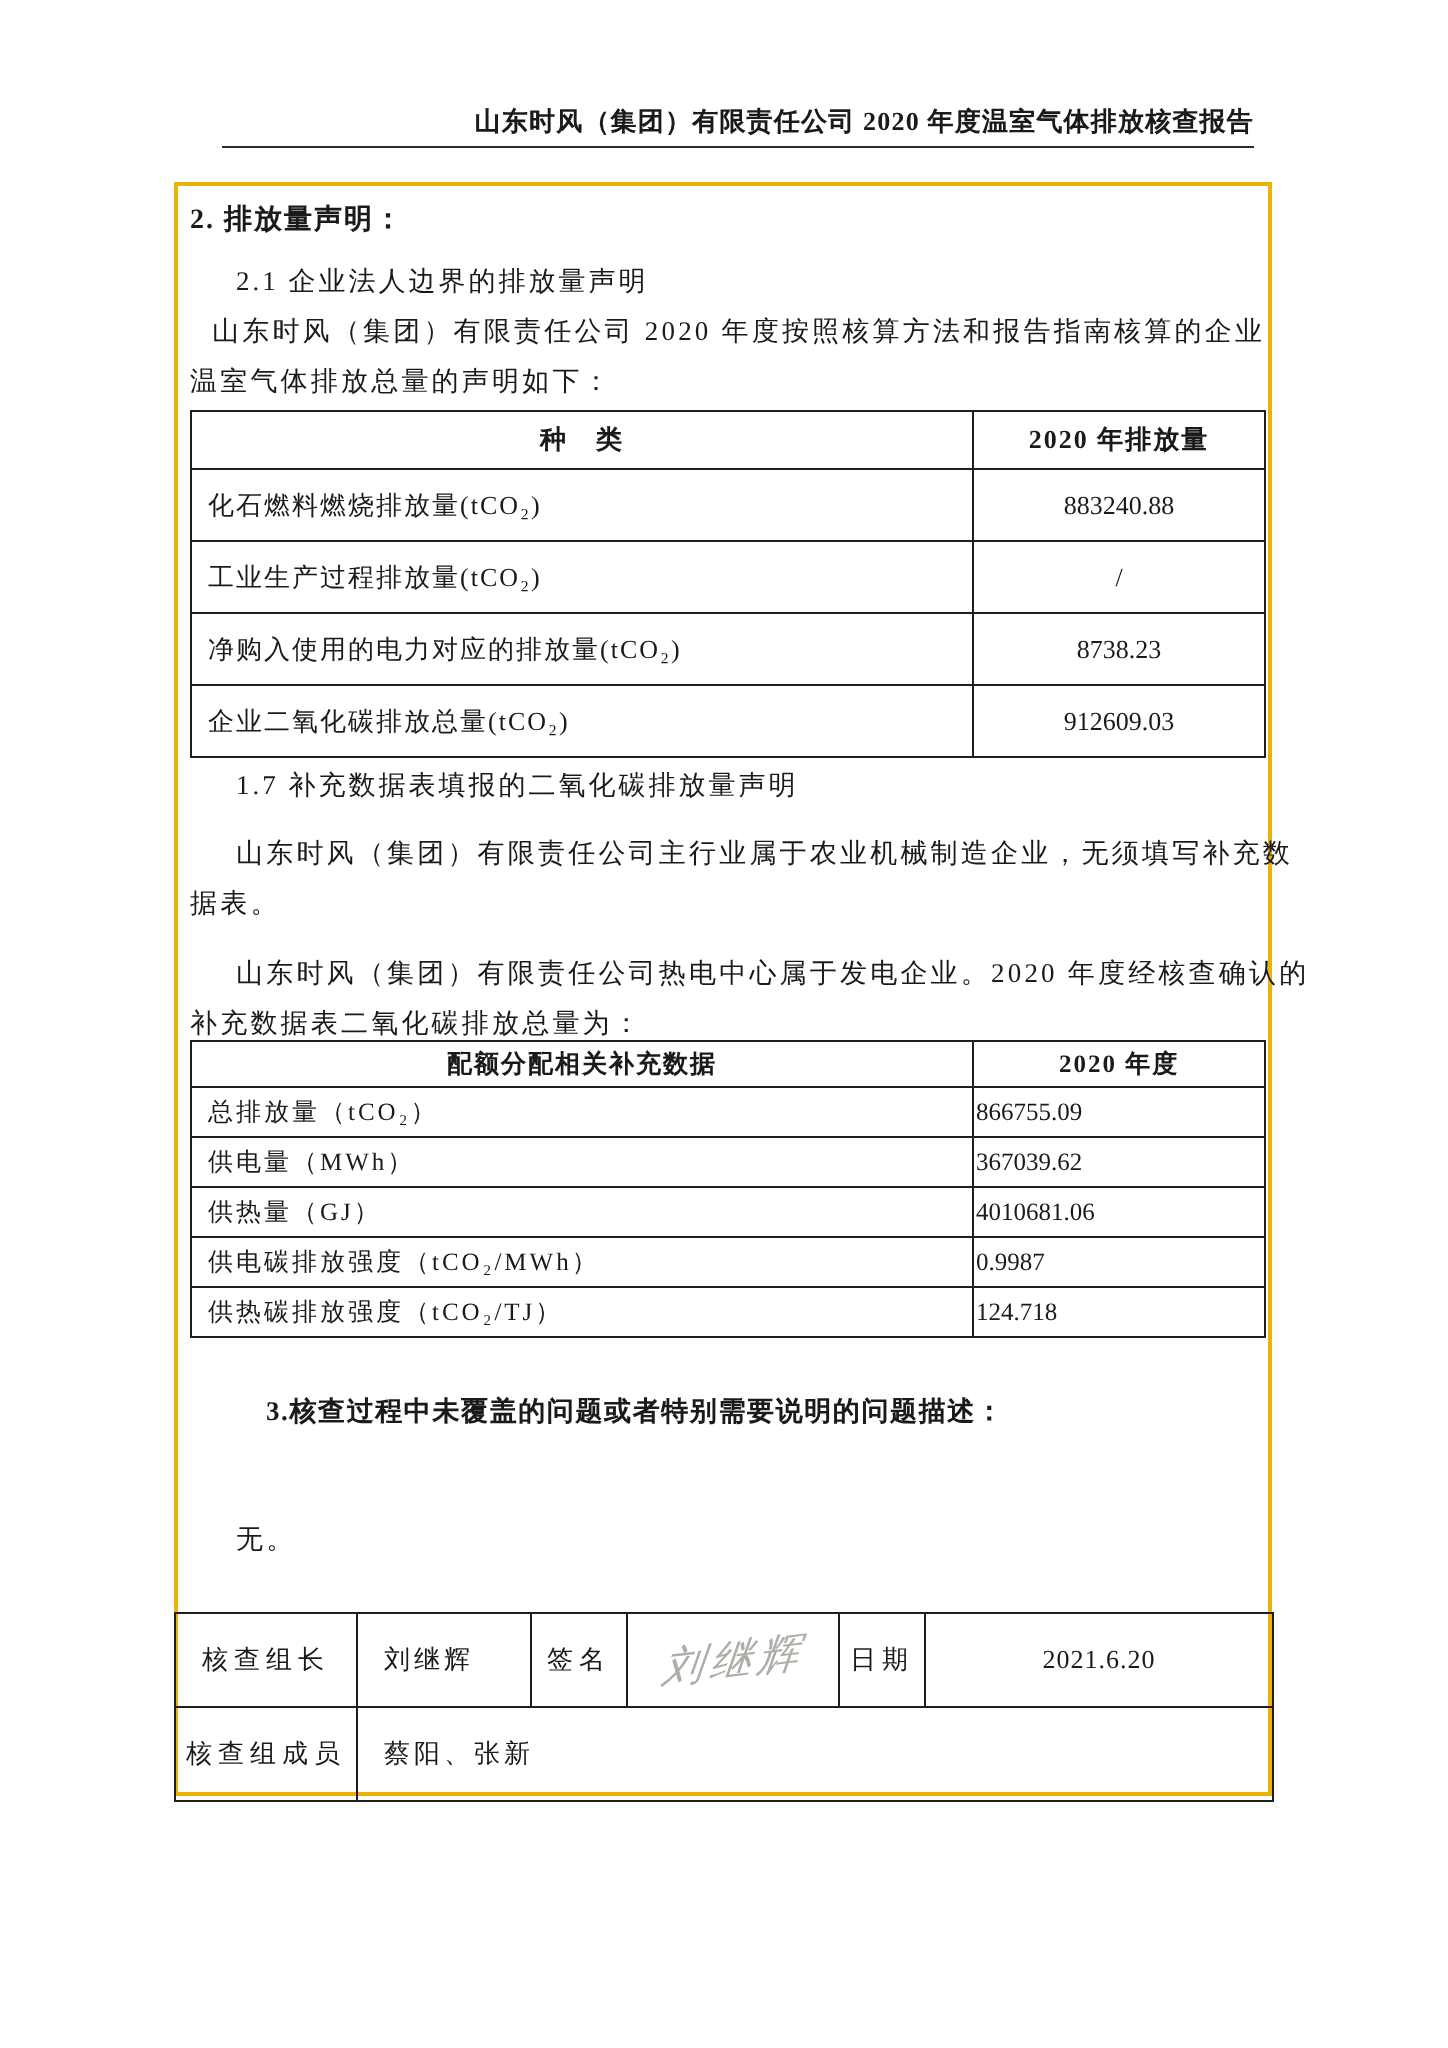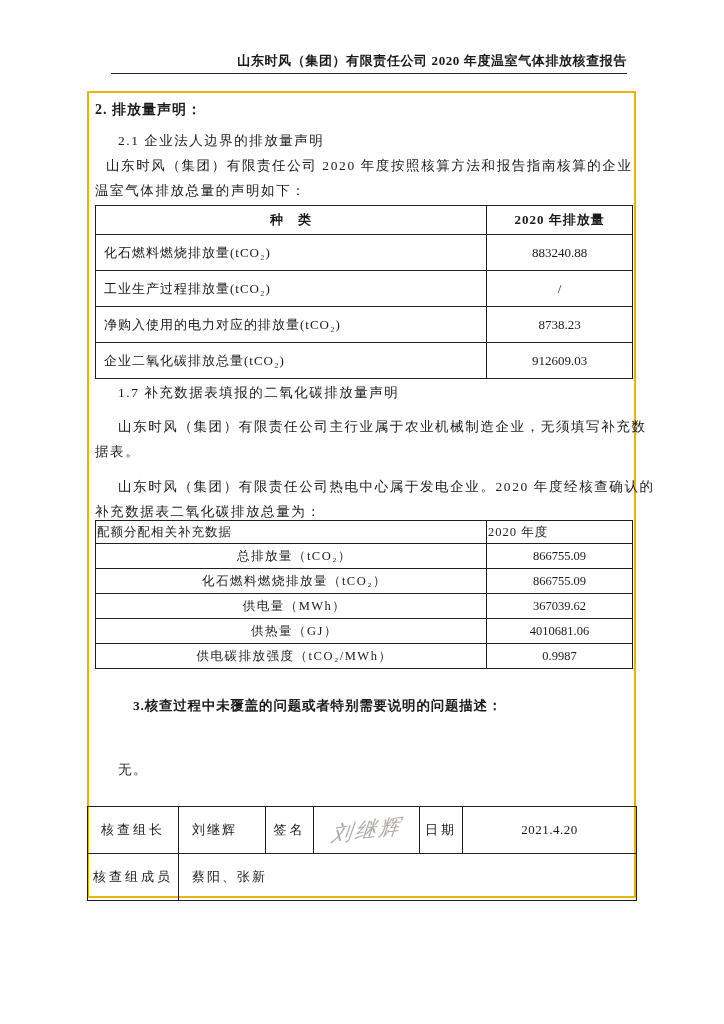--- a/index.html
+++ b/index.html
@@ -47,24 +47,24 @@
   table { border-collapse: collapse; table-layout: fixed; position: absolute; }
   td, th { border: 1px solid #1f1f1f; overflow: hidden; }
 
   .t1 { left: 6px; top: 112px; width: 537px; font-size: 13px; }
   .t1 th { height: 26px; font-weight: bold; text-align: center; letter-spacing: 1px; }
   .t1 td { height: 33px; }
   .t1 .label { text-align: left; padding-left: 8px; letter-spacing: 1px; }
   .t1 .val   { text-align: center; }
 
   .t2 { left: 6px; top: 427px; width: 537px; font-size: 12.5px; }
-  .t2 th { height: 20px; font-weight: normal; text-align: left; letter-spacing: 1px; }
+  .t2 th { height: 20px; font-weight: bold; text-align: center; letter-spacing: 1px; }
   .t2 td { height: 22px; }
-  .t2 .label { text-align: center; padding-left: 8px; letter-spacing: 1.5px; }
-  .t2 .val   { text-align: center; }
+  .t2 .label { text-align: left; padding-left: 8px; letter-spacing: 1.5px; }
+  .t2 .val   { }
 
   .sec3-heading { font-size: 13.5px; font-weight: bold; letter-spacing: 0.8px; }
 
   .sig { left: -2px; top: 713px; width: 549px; font-size: 13px; }
   .sig td { height: 44px; }
   .sig .lbl { text-align: center; letter-spacing: 3px; }
   .sig .name { text-align: left; padding-left: 13px; letter-spacing: 2px; }
   .sig .date { text-align: center; letter-spacing: 0.5px; }
   .sig .sigcell { text-align: center; }
   .handwriting {
@@ -140,34 +140,34 @@
       <tbody>
           <tr>
         <th>配额分配相关补充数据</th>
         <th>2020 年度</th>
       </tr>
       <tr>
         <td class="label">总排放量（tCO₂）</td>
         <td class="val">866755.09</td>
       </tr>
       <tr>
-        <td class="label">化石燃料燃烧排放量（tCO₂）</td>
-        <td class="val">866755.09</td>
-      </tr>
-      <tr>
         <td class="label">供电量（MWh）</td>
         <td class="val">367039.62</td>
       </tr>
       <tr>
         <td class="label">供热量（GJ）</td>
         <td class="val">4010681.06</td>
       </tr>
       <tr>
         <td class="label">供电碳排放强度（tCO₂/MWh）</td>
         <td class="val">0.9987</td>
+      </tr>
+      <tr>
+        <td class="label">供热碳排放强度（tCO₂/TJ）</td>
+        <td class="val">124.718</td>
       </tr>
     </tbody>
       </table>
 
     <div class="abs sec3-heading" style="left:4px; top:604px;margin-left:40px;">3.核查过程中未覆盖的问题或者特别需要说明的问题描述：</div>
     <div class="abs body-line" style="left:29px; top:668px;">无。</div>
 
     <table class="sig">
       <colgroup>
         <col style="width:91px;">
@@ -179,21 +179,21 @@
       </colgroup>
       <tbody>
           <tr>
         <td class="lbl">核查组长</td>
         <td class="name">刘继辉</td>
         <td class="lbl">签名</td>
         <td class="sigcell">
           <span class="handwriting">刘继辉</span>
         </td>
         <td class="lbl">日期</td>
-        <td class="date">2021.4.20</td>
+        <td class="date">2021.6.20</td>
       </tr>
       <tr>
         <td class="lbl">核查组成员</td>
         <td class="name" colspan="5">蔡阳、张新</td>
       </tr>
     </tbody>
       </table>
 
   </div>
 </div>

